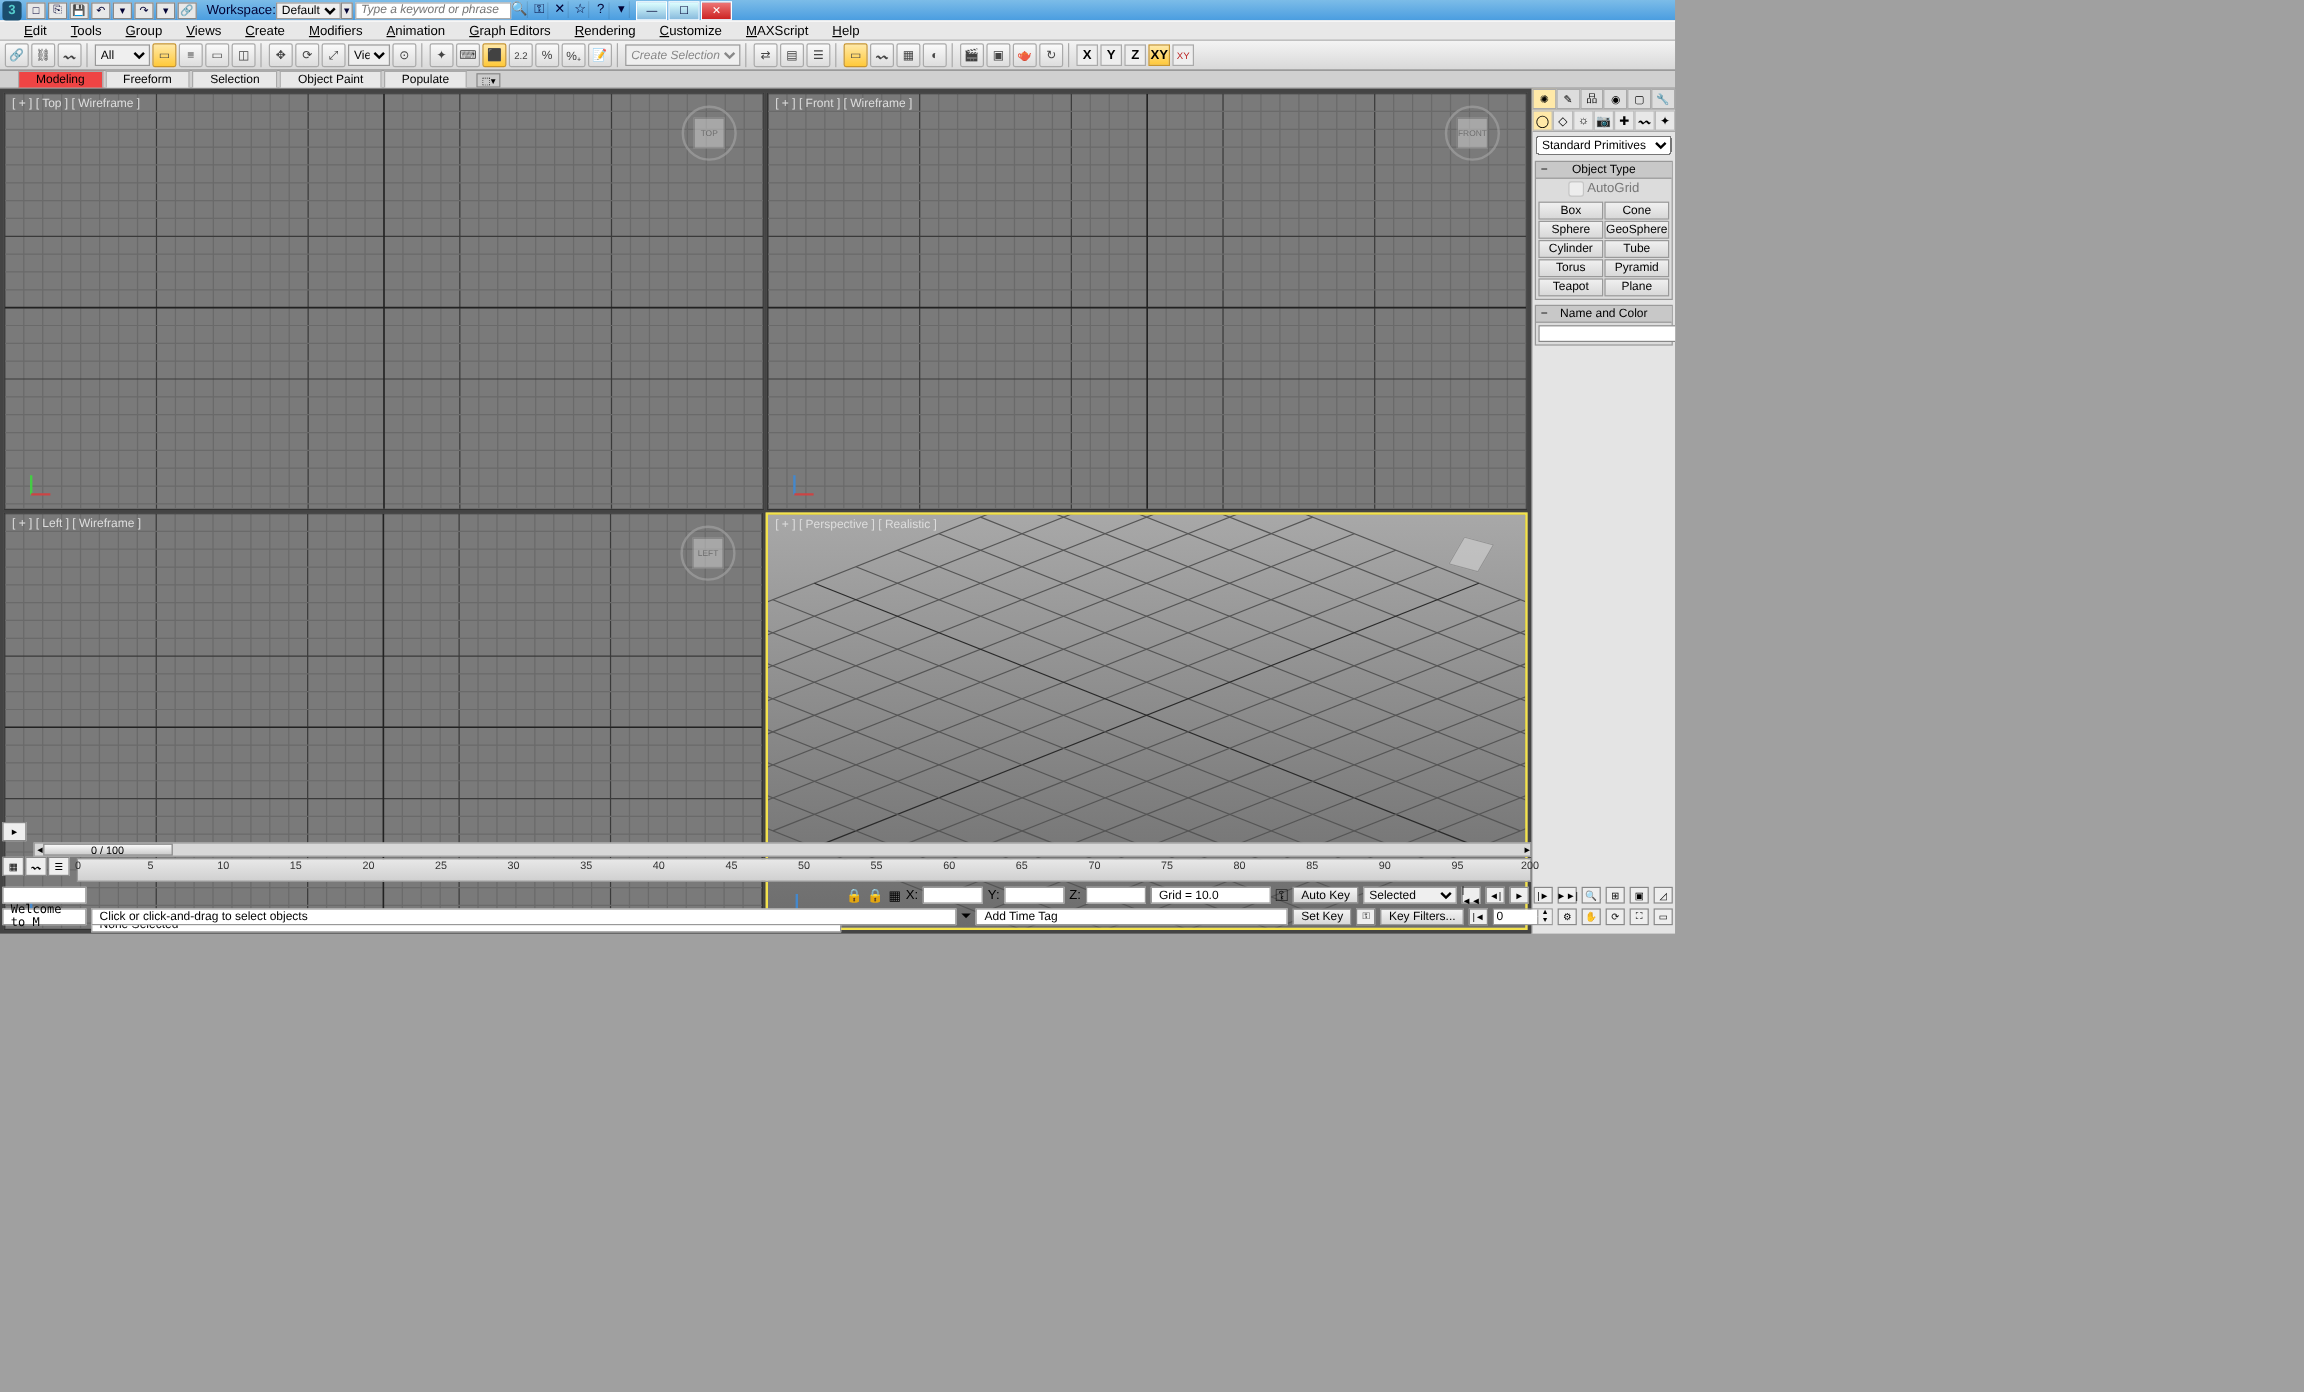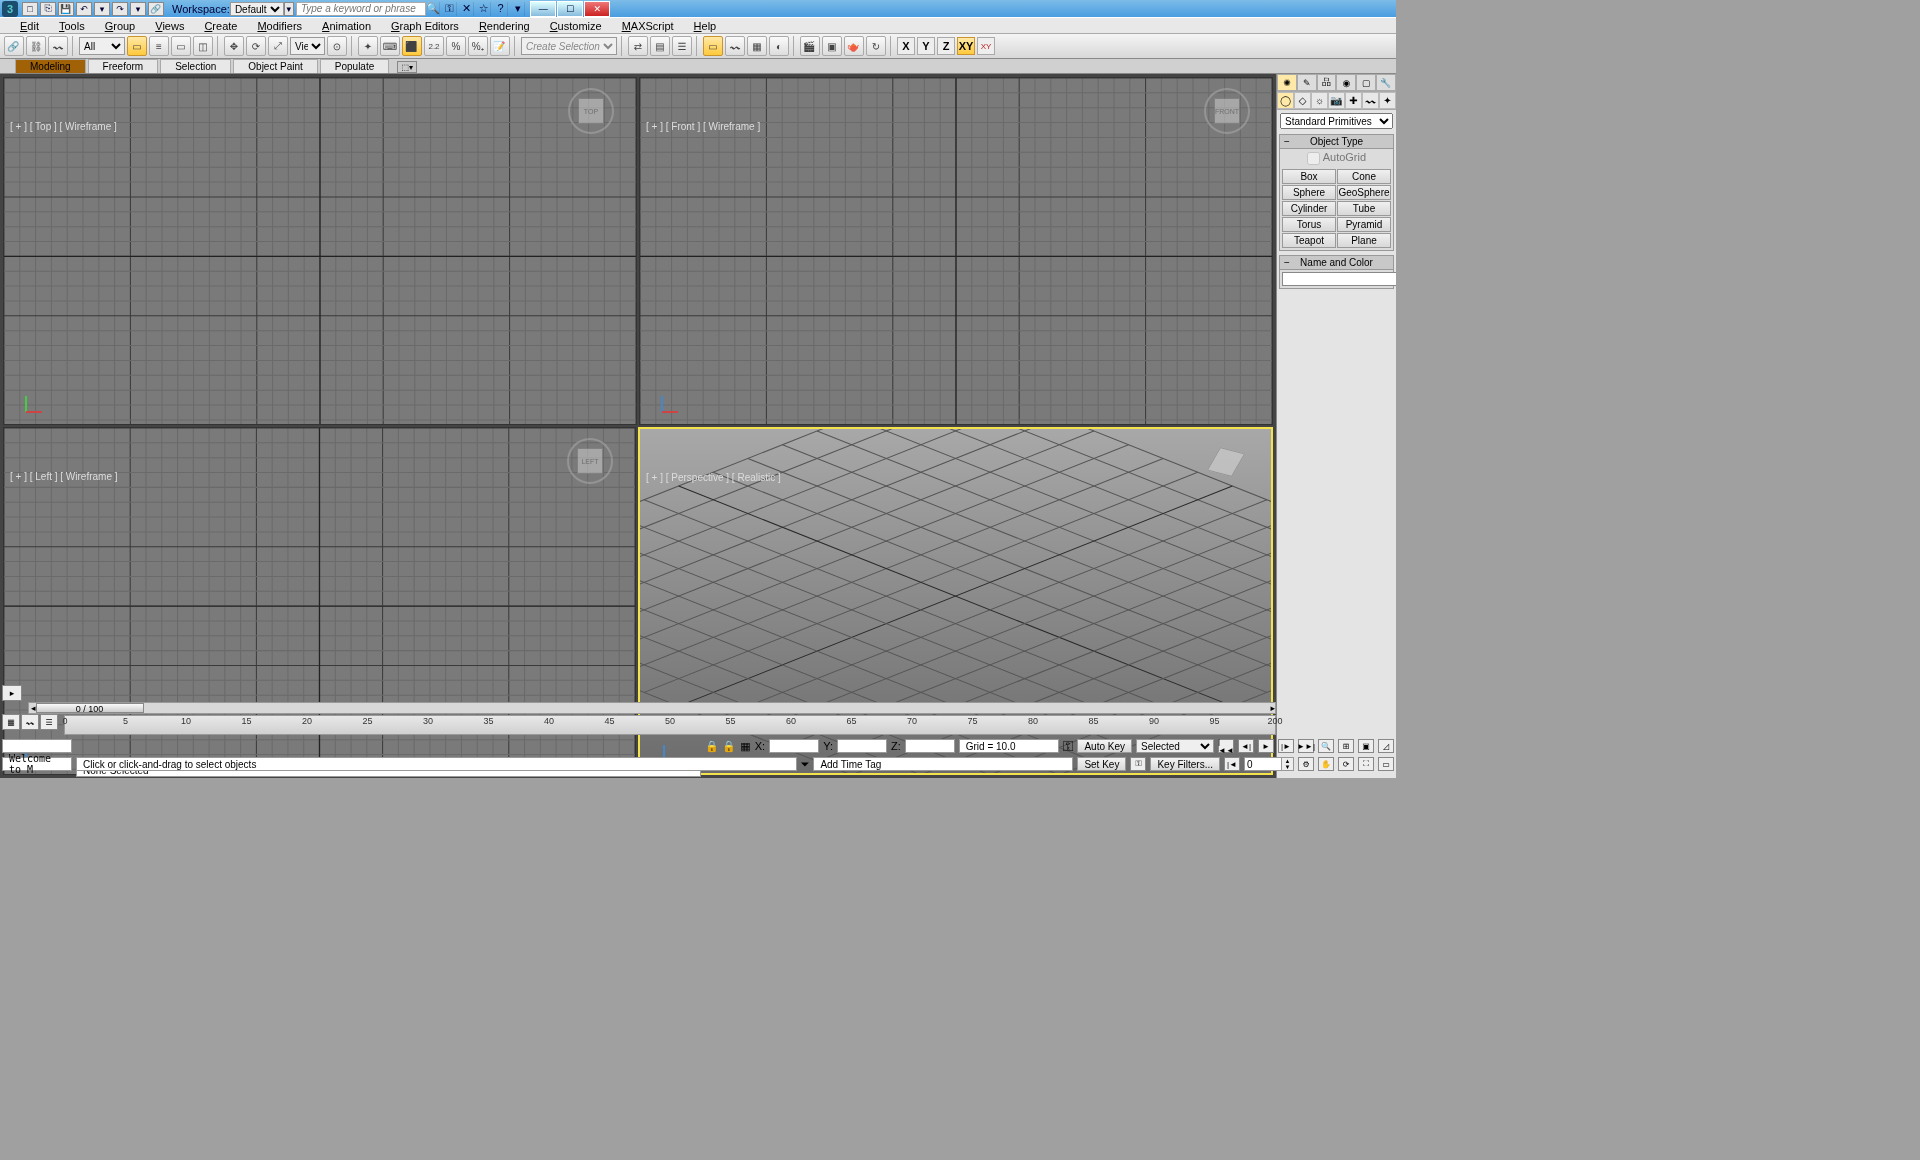--- a/index.html
+++ b/index.html
@@ -29,30 +29,30 @@
 .tbtn.on { background:linear-gradient(#ffe9a8,#ffc93a); border-color:#c9952c; }
 .tsep { width:3px; height:20px; border-left:1px solid #aaa; margin:0 2px; }
 .toolbar select { height:18px; font-size:10px; border:1px solid #999; }
 .axbtn { width:18px; height:18px; border:1px solid #aaa; background:#eee; display:inline-flex;align-items:center;justify-content:center;font-weight:bold;font-size:11px; }
 .axbtn.on { background:linear-gradient(#ffe9a8,#ffc93a); border-color:#c9952c; }
 .xyind { width:18px;height:18px;border:1px solid #aaa;background:#eee;font-size:8px;color:#b22;display:flex;align-items:center;justify-content:center; }
 
 
 .ribbon { height:15px; background:#d0d0d0; border-bottom:1px solid #888; display:flex; align-items:flex-end; padding-left:15px; }
 .rtab { padding:1px 14px; background:#e8e8e8; border:1px solid #aaa; border-bottom:none; font-size:10px; margin-right:2px; }
-.rtab.on { background:#a16207; }
+.rtab.on { background:#ef4444; }
 .rend { margin-left:6px; width:20px;height:12px;border:1px solid #888;background:#ccc;display:flex;align-items:center;justify-content:center;font-size:8px; }
 
 
 .main { position:absolute; top:74px; left:0; right:0; bottom:68px; display:flex; }
 .vpwrap { flex:1; position:relative; background:#444; padding:2px; }
 .vpwrap .row { display:flex; height:50%; }
 .vp { flex:1; background:#7a7a7a; border:1px solid #333; margin:1px; position:relative; overflow:hidden; }
 .vp.active { border:2px solid #f3e24c; }
-.vp .label { position:absolute; top:3px; left:6px; font-size:10px; color:#ddd;margin-top:40px; }
+.vp .label { position:absolute; top:3px; left:6px; font-size:10px; color:#ddd; }
 .vp .axis { position:absolute; bottom:8px; left:18px; width:24px; height:24px; }
 .vp .cube { position:absolute; top:10px; right:22px; width:46px; height:46px; opacity:.55; }
 .vp .cube .face { width:26px;height:26px; background:#ccc; border:1px solid #888; position:absolute; top:10px; left:10px; font-size:7px; display:flex;align-items:center;justify-content:center;color:#666; }
 .vp .cube .ring { width:46px;height:46px;border:2px solid #aaa;border-radius:50%;position:absolute; }
 
 
 .gridbg { position:absolute; inset:0; }
 .gridbg line { stroke:#6a6a6a; stroke-width:1; }
 .gridbg line.maj { stroke:#3a3a3a; }
 .gridbg line.axis { stroke:#222; stroke-width:1.3; }

